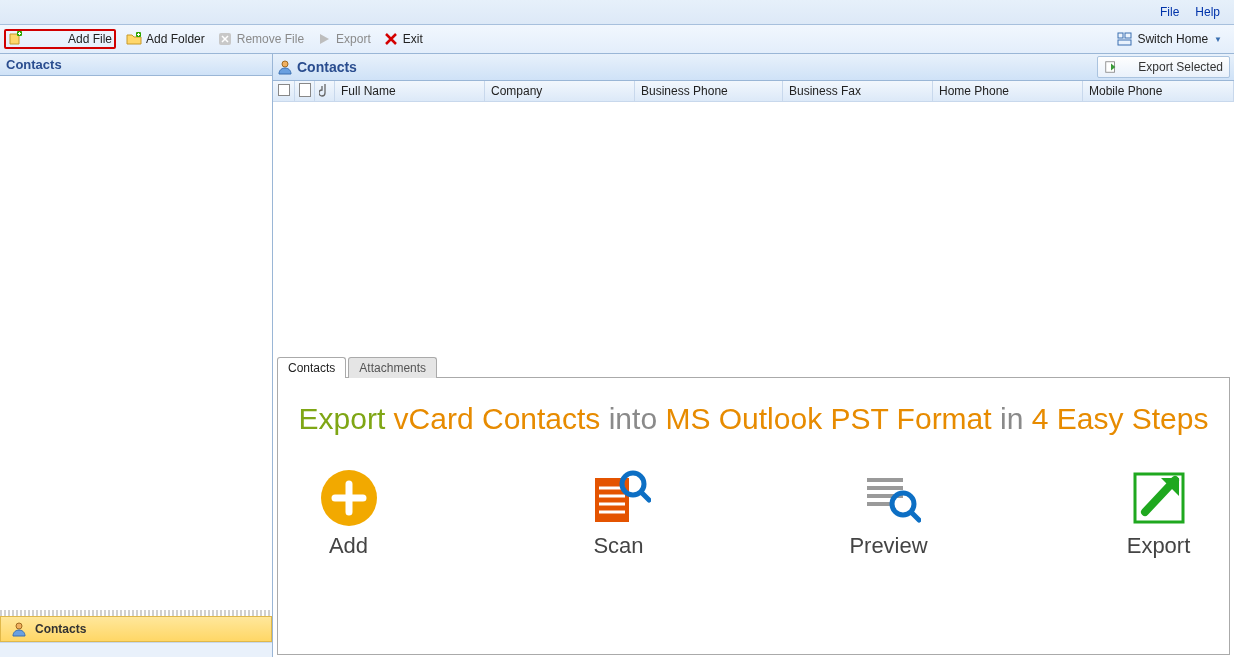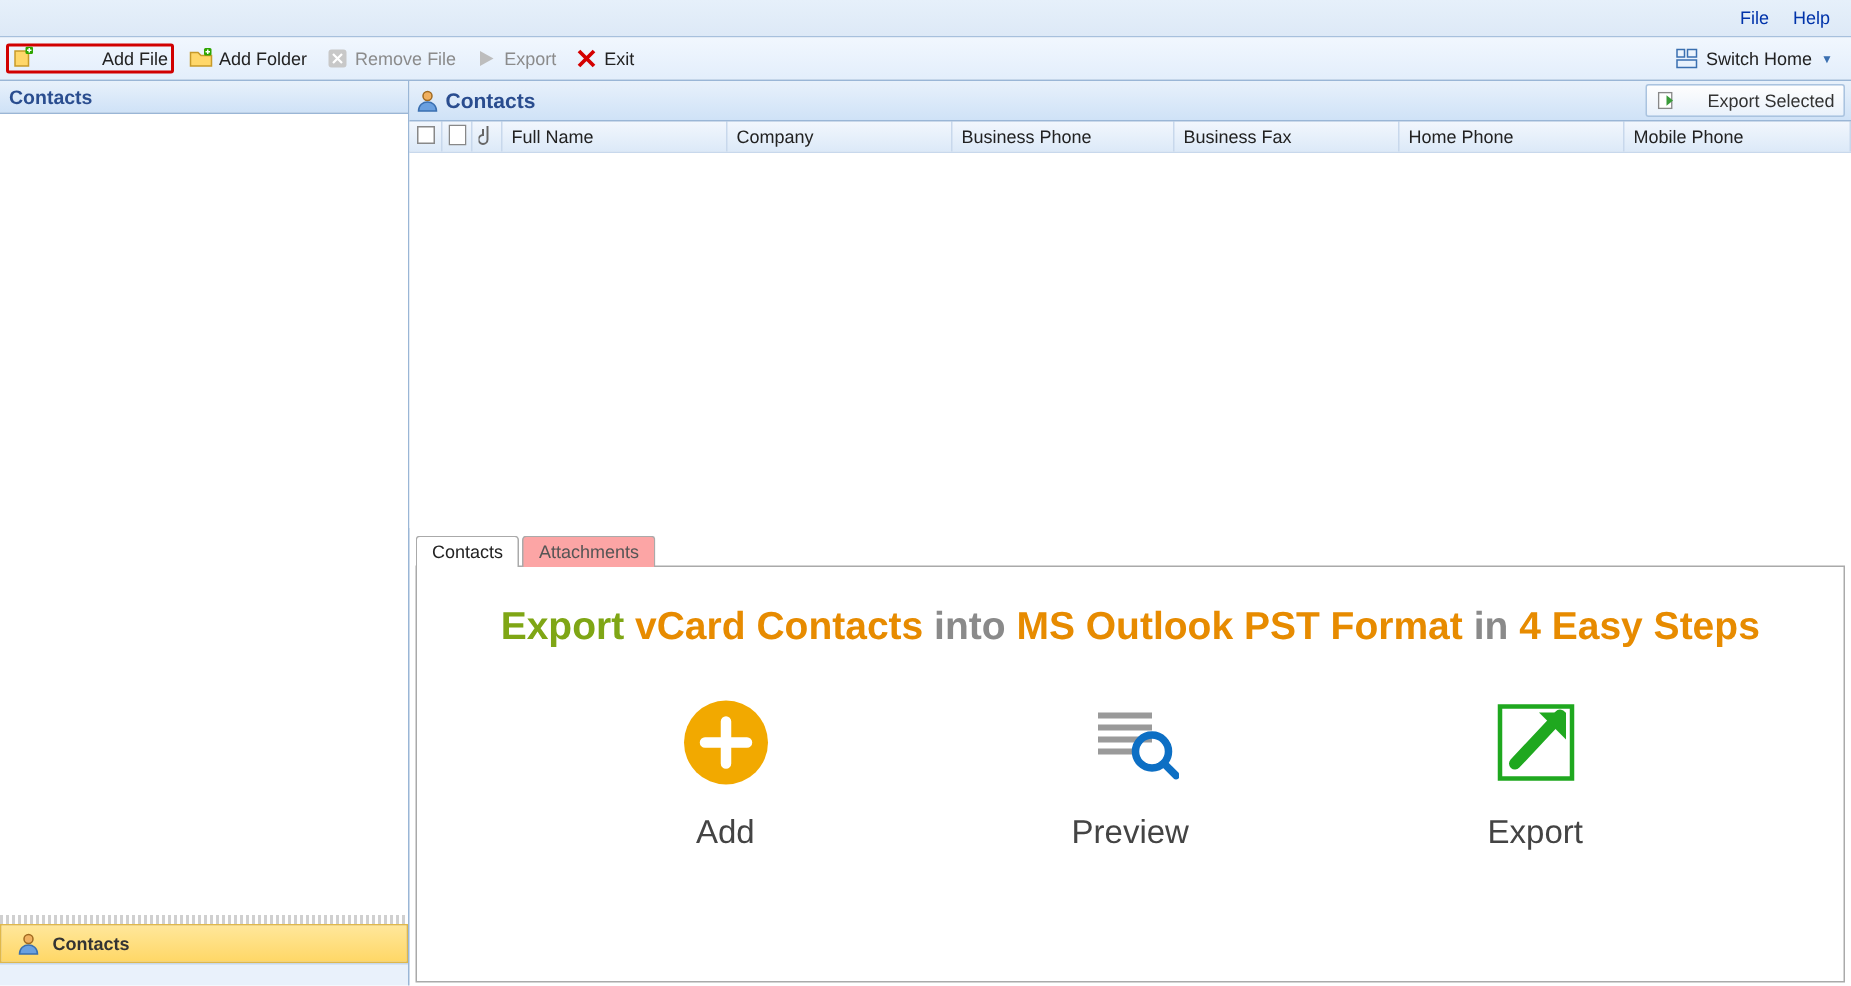--- a/index.html
+++ b/index.html
@@ -158,38 +158,38 @@
     border: 1px solid #aaa;
     border-bottom: none;
     padding: 3px 10px;
     background: #fff;
     font-size: 12px;
     border-radius: 3px 3px 0 0;
     margin-right: 2px;
     position: relative;
     top: 1px;
   }
-  .tab.inactive { background: #fca5a5; color:#555;}
+  .tab.inactive { background: #e5e5e5; color:#555;}
   .promo {
     flex: 1;
     border: 1px solid #aaa;
     margin: 0 4px 4px 4px;
     background: #fff;
     display: flex;
     flex-direction: column;
     align-items: center;
     padding-top: 24px;
   }
-  .promo-title { font-size: 26px; font-weight: 700; margin-bottom: 30px; text-align:center;}
+  .promo-title { font-size: 30px; font-weight: 400; margin-bottom: 30px; text-align:center;}
   .promo-title .green { color: #7fa615; }
   .promo-title .orange { color: #e78b00; }
   .promo-title .gray1 { color: #8a8a8a; }
   .promo-title .gray2 { color: #8a8a8a; }
   .steps { display: flex; gap: 150px; }
-  .step { display: flex; flex-direction: column; align-items: center; gap: 12px; width: 120px;}
+  .step { display: flex; flex-direction: column; align-items: center; width: 120px;}
   .step-label { font-size: 22px; color: #444; font-weight: 300;}
   .step svg { width: 64px; height: 64px; }
 </style>
 </head>
 <body>
 
 <div class="menubar">
   <div class="item">File</div>
   <div class="item">Help</div>
 </div>
@@ -334,20 +334,31 @@
       </div>
       <div class="steps">
         <div class="step">
           <span>
             <svg viewBox="0 0 64 64">
                 <circle cx="32" cy="32" r="28" fill="#f2a900"></circle>
                 <path d="M32 18v28M18 32h28" stroke="#fff" stroke-width="7" stroke-linecap="round"></path>
               </svg>
           </span>
           <div class="step-label">Add</div>
+        </div>
+        <div class="step">
+          <span>
+            <svg viewBox="0 0 64 64">
+              <rect x="8" y="12" width="34" height="44" fill="#e45300"></rect>
+              <path d="M12 22h26M12 30h26M12 38h26M12 46h26" stroke="#fff" stroke-width="3"></path>
+              <circle cx="46" cy="18" r="11" fill="none" stroke="#0d6fc4" stroke-width="5"></circle>
+              <path d="M54 26l8 8" stroke="#0d6fc4" stroke-width="5" stroke-linecap="round"></path>
+            </svg>
+          </span>
+          <div class="step-label">Scan</div>
         </div>
         <div class="step">
           <span>
             <svg viewBox="0 0 64 64">
               <path d="M10 14h36M10 22h36M10 30h36M10 38h26" stroke="#9a9a9a" stroke-width="4"></path>
               <circle cx="46" cy="38" r="11" fill="none" stroke="#0d6fc4" stroke-width="5"></circle>
               <path d="M54 46l8 8" stroke="#0d6fc4" stroke-width="5" stroke-linecap="round"></path>
             </svg>
           </span>
           <div class="step-label">Preview</div>

